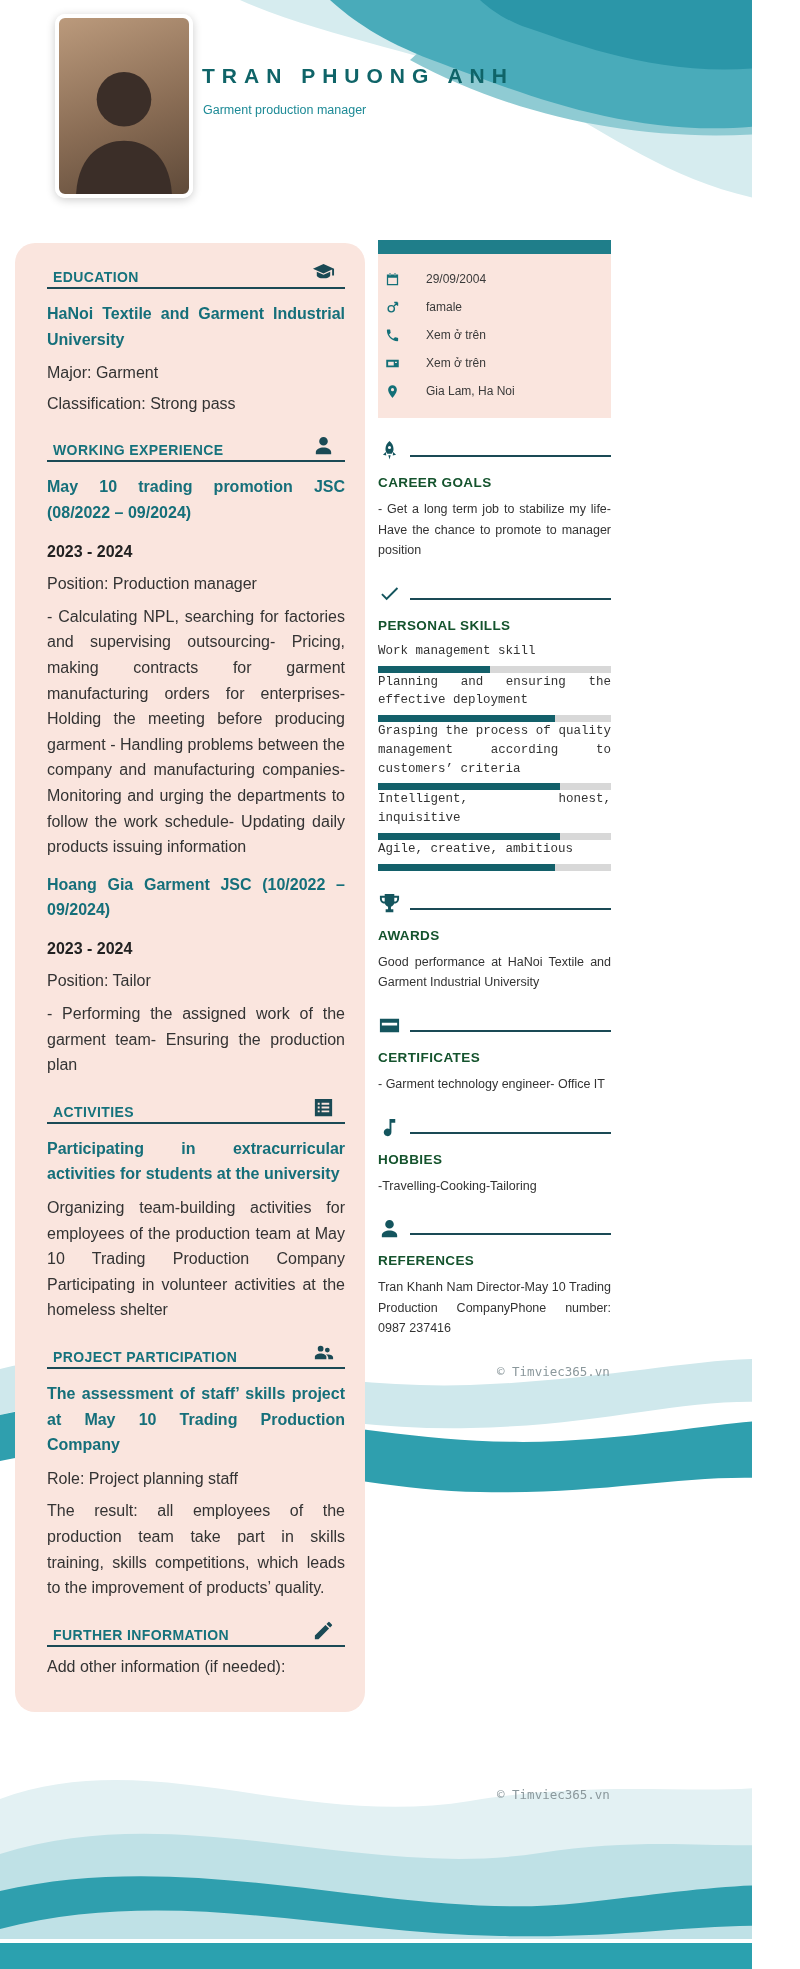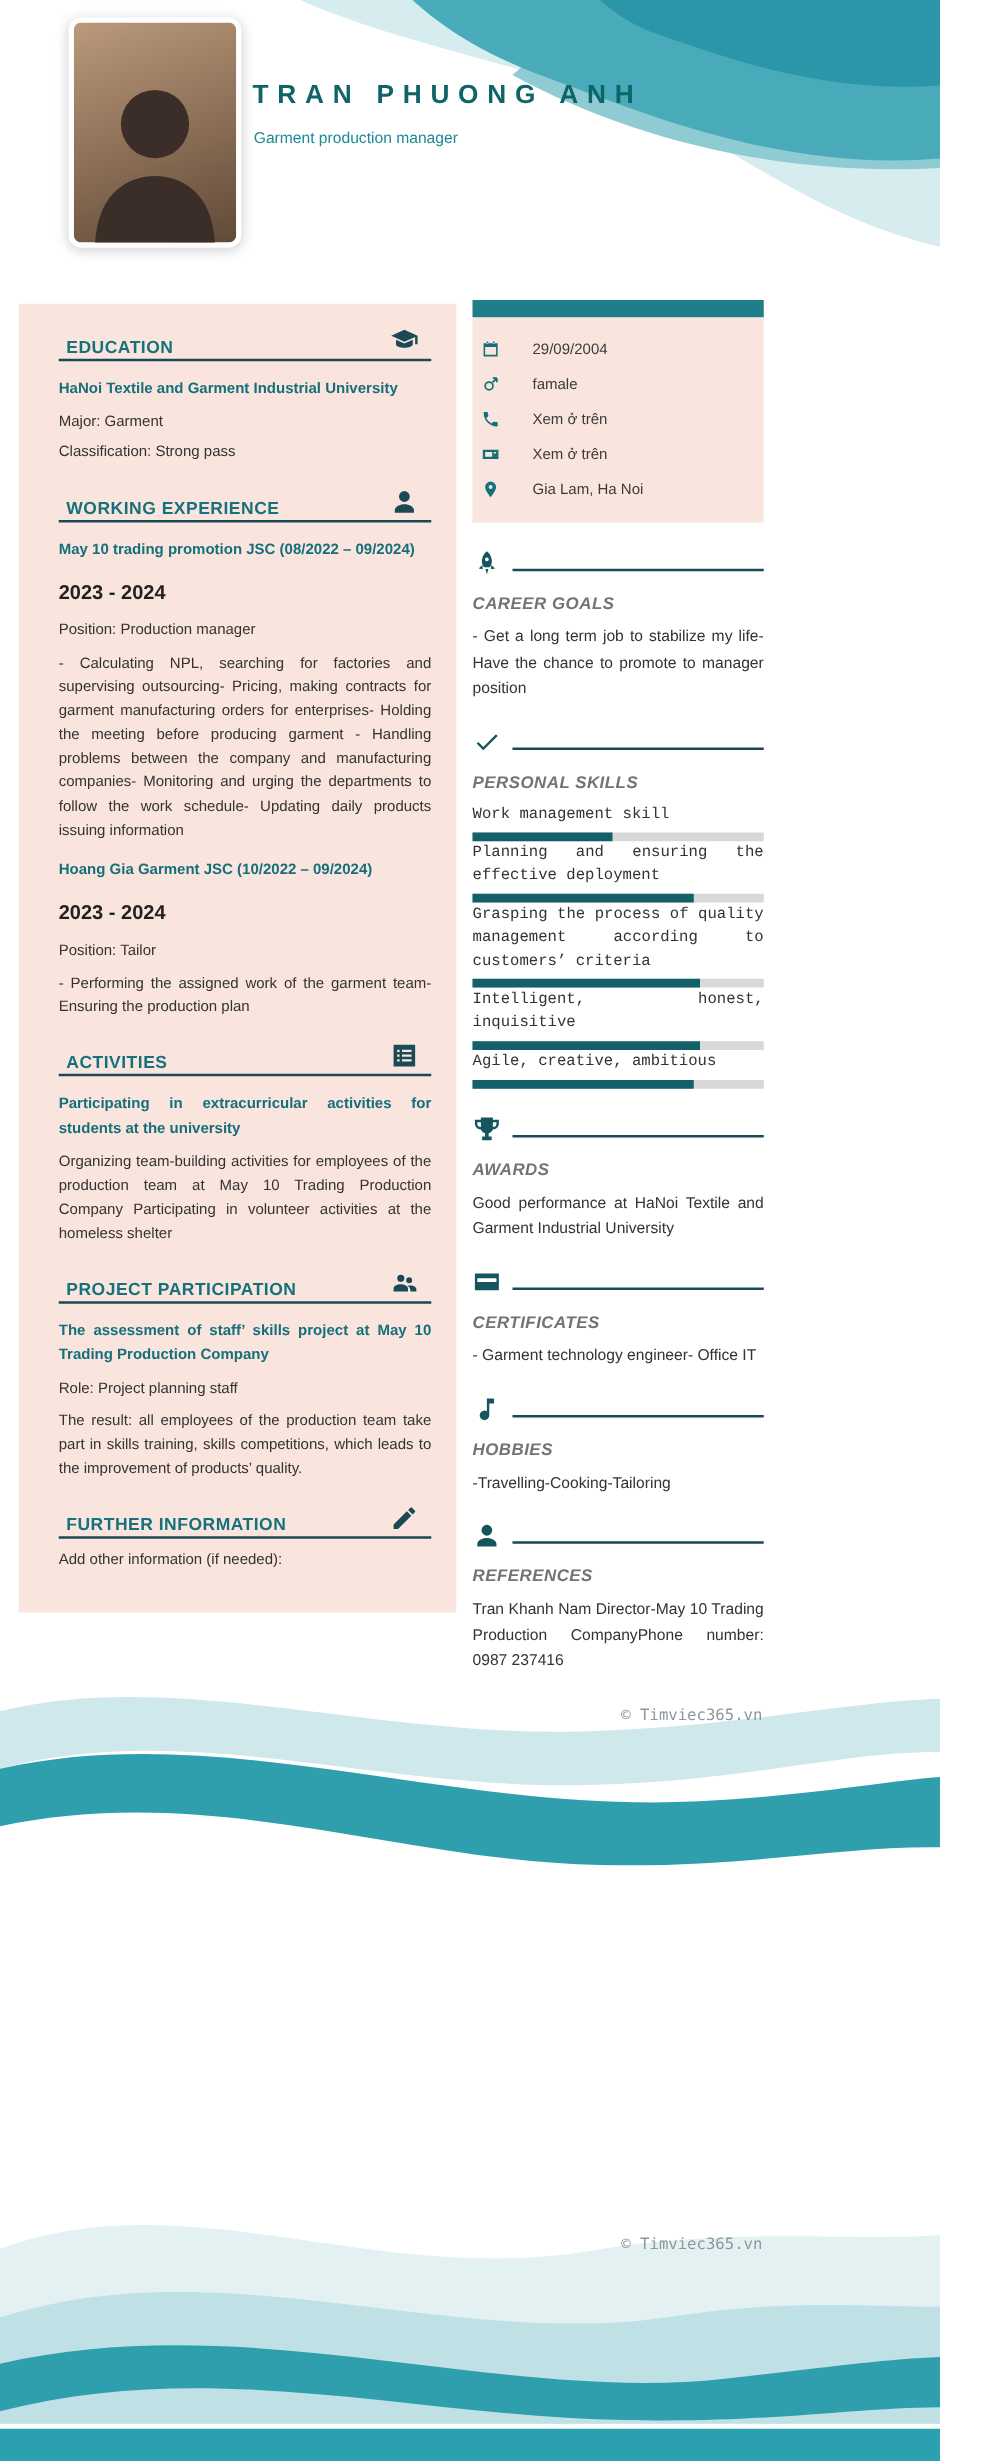--- a/index.html
+++ b/index.html
@@ -14,42 +14,42 @@
   .photo{position:absolute;left:55px;top:14px;width:130px;height:176px;border-radius:10px;
          border:4px solid #fff;box-shadow:0 2px 10px rgba(0,0,0,.2);overflow:hidden;
          background:linear-gradient(160deg,#bb9a7c 0%,#8a6d55 55%,#5f4a39 100%);z-index:3;}
   .photo svg{position:absolute;bottom:-4px;left:0;width:100%;}
   .name{position:absolute;left:202px;top:64px;font-size:21px;font-weight:bold;letter-spacing:7px;
         color:#0f6468;z-index:3;}
   .role{position:absolute;left:203px;top:103px;font-size:12.5px;color:#1d8a96;z-index:3;}
 
   
   .left-col{position:absolute;left:15px;top:243px;width:350px;min-height:862px;background:#fae5de;
-            box-sizing:border-box;padding:16px 20px 26px 32px;z-index:2;}
+            box-sizing:border-box;padding:16px 20px 26px 32px;z-index:2;border-radius:20px;}
   .sec{margin-top:18px;}
   .sec:first-child{margin-top:2px;}
   .sec-head{display:flex;align-items:flex-end;justify-content:space-between;
             border-bottom:2.5px solid #1a4a55;padding:0 8px 2px 6px;}
   .sec-head .t{font-size:14px;font-weight:bold;color:#15727c;letter-spacing:.4px;}
   .sec-head svg{width:27px;height:23px;color:#1a4a55;margin-bottom:1px;flex:none;}
-  .left-col p{margin:7px 0;font-size:12px;line-height:1.6;text-align:justify;color:#333;}
+  .left-col p{margin:7px 0;font-size:16px;line-height:1.6;text-align:justify;color:#333;}
   .left-col p.titleline{color:#156f7a;font-weight:bold;margin:12px 0 8px;}
   .left-col p.meta{margin:5px 0;}
   .left-col p.period{font-weight:bold;color:#222;font-size:16px;text-align:left;margin:13px 0 6px;}
 
   
   .right-col{position:absolute;left:378px;top:240px;width:233px;z-index:2;}
   .right-top-bar{height:14px;background:#1f7e8a;}
   .contact{background:#fae5de;padding:11px 8px 13px 7px;}
   .c-row{display:flex;align-items:center;gap:26px;padding:6.5px 0;font-size:12px;color:#3a3a3a;}
   .c-row svg{width:15px;height:15px;color:#137078;flex:none;}
   .rdiv{display:flex;align-items:center;margin-top:21px;}
   .rdiv svg{width:23px;height:23px;color:#14555e;margin-right:9px;flex:none;}
   .rdiv .ln{flex:1;border-top:2px solid #1a4a55;margin-top:11px;}
-  .rh{font-size:13.5px;font-weight:bold;color:#737373;letter-spacing:.4px;margin:13px 0 9px;font-style:italic;}
+  .rh{font-size:13.5px;font-weight:bold;color:#14532d;letter-spacing:.4px;margin:13px 0 9px;}
   .rtext{font-size:12.5px;line-height:1.65;text-align:justify;color:#333;margin:0;}
 
   .skill{font-family:Liberation Mono, monospace;}
   .skill .lbl{font-size:12.5px;line-height:1.5;text-align:justify;color:#333;margin-bottom:5px;}
   .bar{height:7px;background:#d8d8d8;}
   .bar .fill{height:100%;background:#13606a;width:0;}
 
   
   .credit{position:absolute;font-family:"DejaVu Sans Mono",monospace;font-size:12.5px;
           color:#8b989c;z-index:4;}

